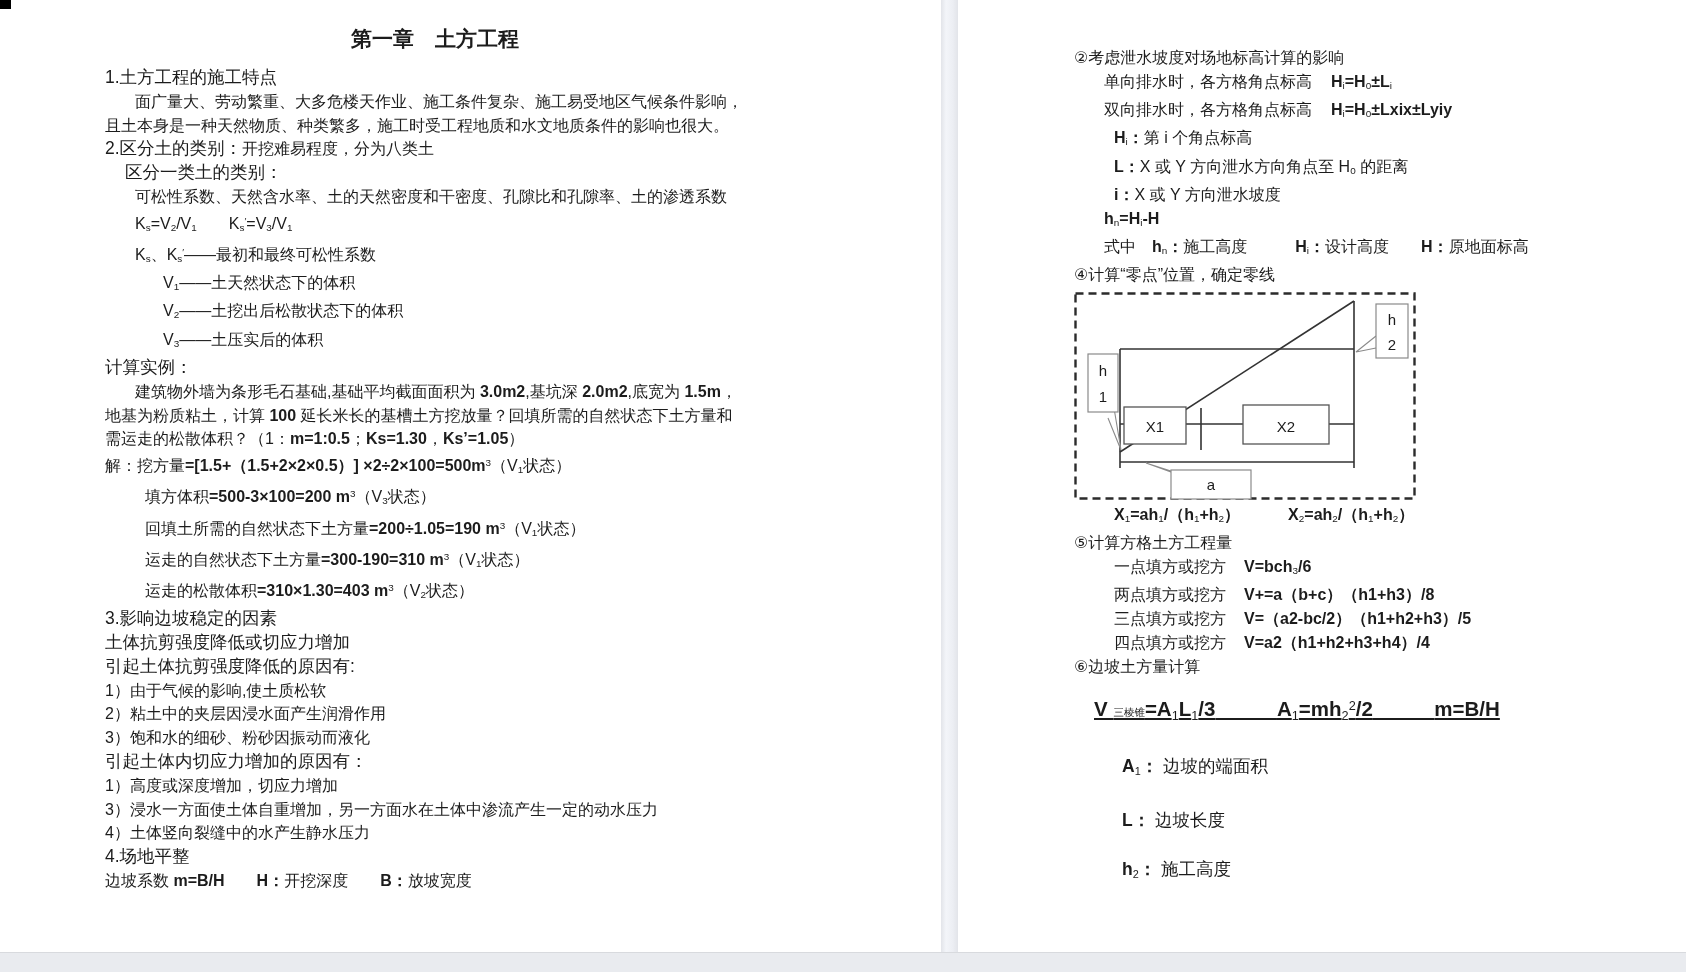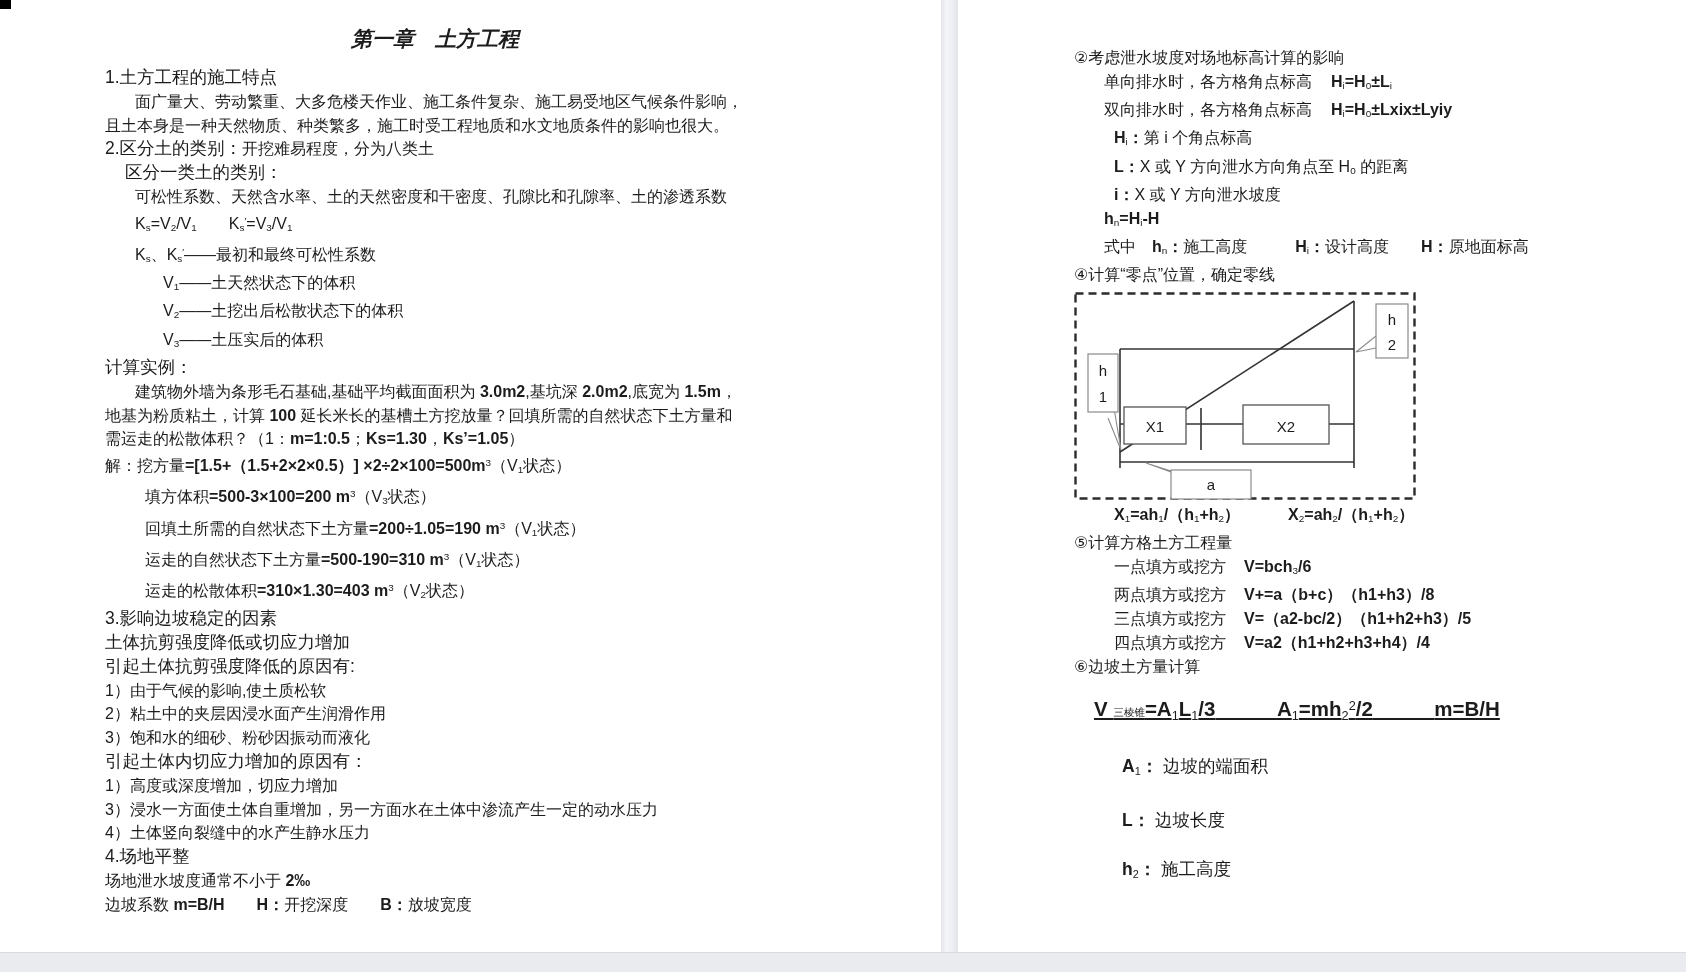--- a/index.html
+++ b/index.html
@@ -13,21 +13,21 @@
   .page{position:absolute;top:0;height:962px;background:#fff;overflow:hidden;}
   .page-left{left:0;width:941px;}
   .page-right{left:958px;width:728px;padding-left:48px;}
   .divider{position:absolute;left:941px;top:0;width:17px;height:962px;
     background:linear-gradient(90deg,#e2e4e9 0%,#f3f5f9 30%,#eceef3 70%,#e2e4e9 100%);}
   .bottom-bar{position:absolute;left:0;top:952px;width:1686px;height:20px;
     background:#e9ebef;border-top:1px solid #d8dade;z-index:5;}
 
   .lp-content{padding:24px 0 0 105px;}
   .lp-title{width:660px;text-align:center;font-size:21px;font-weight:700;
-    line-height:30px;margin-bottom:12px;white-space:pre;font-style:italic;}
+    line-height:30px;margin-bottom:12px;white-space:pre;}
   .rp-content{padding:46px 0 0 68px;}
 
   .tl{font-size:16px;line-height:23.8px;white-space:pre;}
   .b{font-weight:700;}
   .hs{font-weight:400;font-size:17.5px;}
   .sub{font-size:0.62em;vertical-align:-0.25em;font-weight:inherit;}
   .sup{font-size:0.62em;vertical-align:0.5em;font-weight:inherit;}
   .sm{font-size:10.5px;}
   .iw{display:inline-block;white-space:pre;}
   .i1{padding-left:20px;}
@@ -62,34 +62,33 @@
           <div class="tl i4"><span class="">V</span><span class="sub">1</span><span class="">——土天然状态下的体积</span></div>
           <div class="tl i4"><span class="">V</span><span class="sub">2</span><span class="">——土挖出后松散状态下的体积</span></div>
           <div class="tl i4"><span class="">V</span><span class="sub">3</span><span class="">——土压实后的体积</span></div>
           <div class="tl"><span class="hs">计算实例：</span></div>
           <div class="tl i2"><span class="">建筑物外墙为条形毛石基础,基础平均截面面积为 </span><span class="b">3.0m2</span><span class="">,基坑深 </span><span class="b">2.0m2</span><span class="">,底宽为 </span><span class="b">1.5m</span><span class="">，</span></div>
           <div class="tl"><span class="">地基为粉质粘土，计算 </span><span class="b">100</span><span class=""> 延长米长的基槽土方挖放量？回填所需的自然状态下土方量和</span></div>
           <div class="tl"><span class="">需运走的松散体积？（1：</span><span class="b">m=1:0.5</span><span class="">；</span><span class="b">Ks=1.30</span><span class="">，</span><span class="b">Ks’=1.05</span><span class="">）</span></div>
           <div class="tl"><span class="">解：挖方量</span><span class="b">=[1.5+（1.5+2×2×0.5）] ×2÷2×100=500m</span><span class="b sup">3</span><span class="">（V</span><span class="sub">1</span><span class="">状态）</span></div>
           <div class="tl i3"><span class="">填方体积</span><span class="b">=500-3×100=200 m</span><span class="b sup">3</span><span class="">（V</span><span class="sub">3</span><span class="">状态）</span></div>
           <div class="tl i3"><span class="">回填土所需的自然状态下土方量</span><span class="b">=200÷1.05=190 m</span><span class="b sup">3</span><span class="">（V</span><span class="sub">1</span><span class="">状态）</span></div>
-          <div class="tl i3"><span class="">运走的自然状态下土方量</span><span class="b">=500-190=310 m</span><span class="b sup">3</span><span class="">（V</span><span class="sub">1</span><span class="">状态）</span></div>
+          <div class="tl i3"><span class="">运走的自然状态下土方量</span><span class="b">=300-190=310 m</span><span class="b sup">3</span><span class="">（V</span><span class="sub">1</span><span class="">状态）</span></div>
           <div class="tl i3"><span class="">运走的松散体积</span><span class="b">=310×1.30=403 m</span><span class="b sup">3</span><span class="">（V</span><span class="sub">2</span><span class="">状态）</span></div>
           <div class="tl"><span class="hs">3.影响边坡稳定的因素</span></div>
           <div class="tl"><span class="hs">土体抗剪强度降低或切应力增加</span></div>
           <div class="tl"><span class="hs">引起土体抗剪强度降低的原因有:</span></div>
           <div class="tl"><span class="">1）由于气候的影响,使土质松软</span></div>
           <div class="tl"><span class="">2）粘土中的夹层因浸水面产生润滑作用</span></div>
           <div class="tl"><span class="">3）饱和水的细砂、粉砂因振动而液化</span></div>
           <div class="tl"><span class="hs">引起土体内切应力增加的原因有：</span></div>
           <div class="tl"><span class="">1）高度或深度增加，切应力增加</span></div>
           <div class="tl"><span class="">3）浸水一方面使土体自重增加，另一方面水在土体中渗流产生一定的动水压力</span></div>
           <div class="tl"><span class="">4）土体竖向裂缝中的水产生静水压力</span></div>
           <div class="tl"><span class="hs">4.场地平整</span></div>
-          <div class="tl"><span class="">场地泄水坡度通常不小于 </span><span class="b">2‰</span></div>
           <div class="tl"><span class="">边坡系数 </span><span class="b">m=B/H</span><span class="">　　</span><span class="b">H：</span><span class="">开挖深度</span><span class="">　　</span><span class="b">B：</span><span class="">放坡宽度</span></div>
         </div>
     </div>
   </div>
 
   <div class="divider"></div>
 
   <div class="page page-right">
     <div class="rp-content">
       <div>

